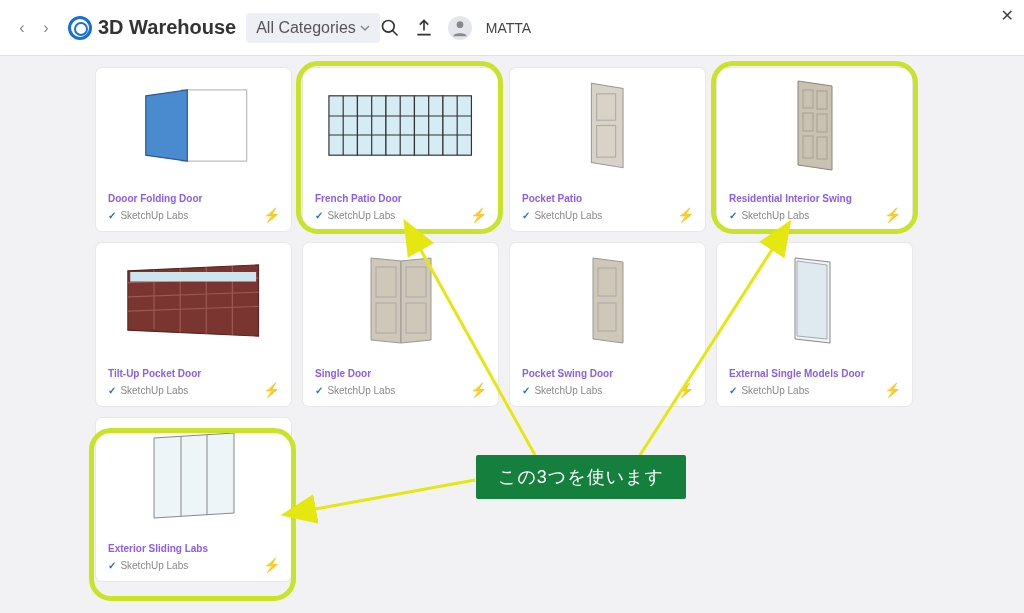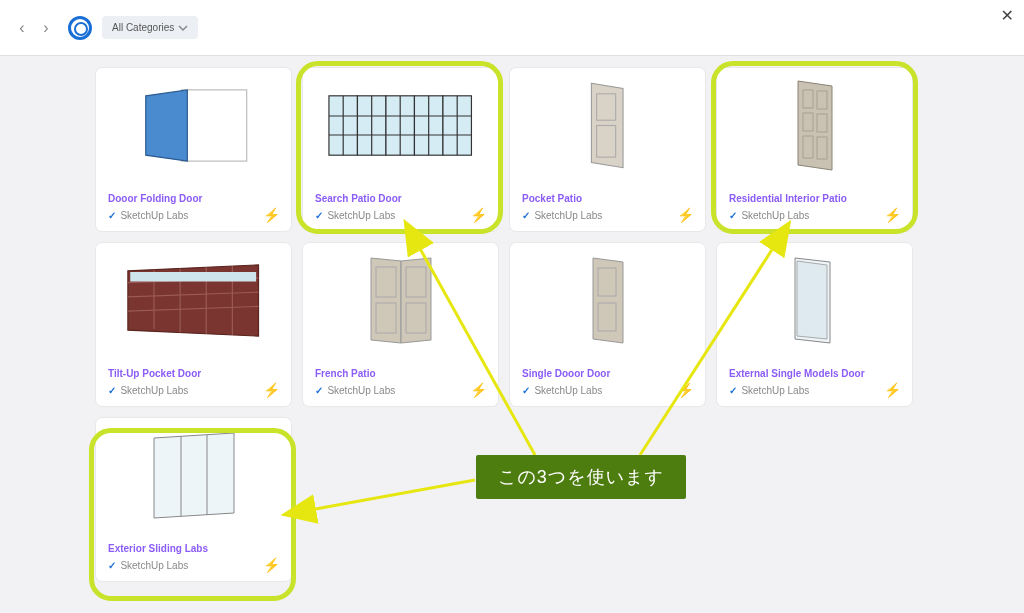--- a/index.html
+++ b/index.html
@@ -5,62 +5,79 @@
   *{margin:0;padding:0;box-sizing:border-box;font-family:"Segoe UI",Arial,sans-serif;}
   body{background:#f2f2f5;width:1024px;height:613px;overflow:hidden;position:relative;}
   
   .header{height:56px;background:#fff;border-bottom:1px solid #e0e0e0;display:flex;align-items:center;padding:0 12px;}
   .nav-arrows{display:flex;gap:4px;margin-right:12px;}
   .nav-arrow{width:20px;height:20px;display:flex;align-items:center;justify-content:center;color:#888;cursor:pointer;font-size:16px;}
   .logo-wrap{display:flex;align-items:center;gap:6px;}
   .logo-ring{width:24px;height:24px;border-radius:50%;border:3px solid #1a6fd6;position:relative;}
   .logo-ring::after{content:"";position:absolute;width:10px;height:10px;border-radius:50%;border:2px solid #1a6fd6;top:3px;left:3px;}
   .logo-text{font-size:20px;font-weight:700;color:#333;}
-  .catsel{margin-left:10px;background:#eceff3;border-radius:4px;padding:6px 10px;font-size:10px;color:#555;display:flex;align-items:center;gap:4px;cursor:pointer;}
+  .catsel{margin-left:10px;background:#eceff3;border-radius:4px;padding:6px 10px;font-size:16px;color:#555;display:flex;align-items:center;gap:4px;cursor:pointer;}
   .catsel svg{width:10px;height:10px;}
   .search{flex:1;margin-left:8px;font-size:13px;color:#bbb;}
   .hicons{display:flex;align-items:center;gap:14px;color:#555;}
   .hicons svg{width:20px;height:20px;cursor:pointer;}
   .avatar{width:24px;height:24px;border-radius:50%;background:#e3e6ea;display:flex;align-items:center;justify-content:center;}
   .uname{font-size:14px;color:#444;}
   .close-x{position:absolute;top:6px;right:10px;font-size:16px;color:#444;cursor:pointer;}
   
   .content{padding:12px 0 0 96px;}
   .grid{display:grid;grid-template-columns:repeat(4,195px);gap:12px;}
   .card{background:#fff;border-radius:6px;width:195px;cursor:pointer;box-shadow:0 0 0 1px rgba(0,0,0,0.04);}
   .thumb{height:115px;display:flex;align-items:center;justify-content:center;}
   .thumb svg{max-width:90%;max-height:95px;}
   .ctxt{padding:10px 12px 10px 12px;position:relative;}
   .title{font-size:10px;font-weight:600;color:#8b5cf6;margin-bottom:6px;white-space:nowrap;overflow:hidden;text-overflow:ellipsis;}
   .srcline{display:flex;align-items:center;gap:4px;font-size:10px;color:#888;}
   .srcline .chk{color:#1a6fd6;font-weight:bold;}
   .bolt{position:absolute;right:10px;bottom:8px;color:#1a6fd6;font-size:14px;}
   .hlt{position:absolute;border:5px solid #c9e22a;border-radius:22px;pointer-events:none;}
   
-  .memo{position:absolute;left:476px;top:455px;background:#4d7c0f;color:#fff;padding:10px 22px;font-size:18px;border-radius:2px;letter-spacing:1px;}
+  .memo{position:absolute;left:476px;top:455px;background:#15803d;color:#fff;padding:10px 22px;font-size:18px;border-radius:2px;letter-spacing:1px;}
   
   svg.overlay{position:absolute;top:0;left:0;width:1024px;height:613px;pointer-events:none;}
 </style>
 </head>
 <body>
 
 <div class="close-x">✕</div>
 <div class="header">
   <div class="nav-arrows">
     <div class="nav-arrow">‹</div>
     <div class="nav-arrow">›</div>
   </div>
   <div class="logo-wrap">
     <span class="logo-ring"></span>
+    <span class="logo-text">3D Warehouse</span>
   </div>
   <div class="catsel">
     <span>All Categories</span>
     <svg viewBox="0 0 10 10">
         <path d="M1 3l4 4 4-4" fill="none" stroke="#888" stroke-width="1.5"></path>
       </svg>
+  </div>
+  <div class="hicons">
+    <svg viewBox="0 0 24 24">
+        <circle cx="10" cy="10" r="7" fill="none" stroke="#333" stroke-width="2"></circle>
+        <line x1="15" y1="15" x2="21" y2="21" stroke="#333" stroke-width="2"></line>
+      </svg>
+    <svg viewBox="0 0 24 24">
+        <path d="M12 3v12M7 8l5-5 5 5M4 20h16" fill="none" stroke="#333" stroke-width="2"></path>
+      </svg>
+    <span class="avatar">
+      <svg width="14" height="14" viewBox="0 0 24 24">
+          <circle cx="12" cy="8" r="4" fill="#888"></circle>
+          <path d="M4 22c0-5 16-5 16 0" fill="#888"></path>
+        </svg>
+    </span>
+    <span class="uname">MATTA</span>
   </div>
 </div>
 
 <div class="content">
   <div class="grid">
 
     <div class="card">
       <div class="thumb">
         <svg viewBox="0 0 120 80">
           <rect x="50" y="10" width="55" height="60" fill="none" stroke="#bbb"></rect>
@@ -90,21 +107,21 @@
               <line x1="5" y1="48" x2="125" y2="48"></line>
           <line x1="17" y1="15" x2="17" y2="65"></line>
               <line x1="41" y1="15" x2="41" y2="65"></line>
               <line x1="65" y1="15" x2="65" y2="65"></line>
               <line x1="89" y1="15" x2="89" y2="65"></line>
               <line x1="113" y1="15" x2="113" y2="65"></line>
           </g>
         </svg>
       </div>
       <div class="ctxt">
-        <div class="title">Search Patio Door</div>
+        <div class="title">French Patio Door</div>
         <div class="srcline">
             <span class="chk">✓</span>
             <span>SketchUp Labs</span>
           </div>
         <span class="bolt">⚡</span>
       </div>
     </div>
 
     <div class="card">
       <div class="thumb">
@@ -132,21 +149,21 @@
             <rect x="23" y="12" width="10" height="18"></rect>
               <rect x="37" y="13" width="10" height="18"></rect>
             <rect x="23" y="35" width="10" height="18"></rect>
               <rect x="37" y="36" width="10" height="18"></rect>
             <rect x="23" y="58" width="10" height="22"></rect>
               <rect x="37" y="59" width="10" height="22"></rect>
           </g>
         </svg>
       </div>
       <div class="ctxt">
-        <div class="title">Residential Interior Patio</div>
+        <div class="title">Residential Interior Swing</div>
         <div class="srcline">
             <span class="chk">✓</span>
             <span>SketchUp Labs</span>
           </div>
         <span class="bolt">⚡</span>
       </div>
     </div>
 
     <div class="card">
       <div class="thumb">
@@ -181,39 +198,39 @@
           <polygon points="45,8 75,5 75,87 45,90" fill="#cfc7b8" stroke="#999"></polygon>
           <g fill="none" stroke="#aaa">
             <rect x="20" y="14" width="20" height="30"></rect>
               <rect x="50" y="14" width="20" height="30"></rect>
             <rect x="20" y="50" width="20" height="30"></rect>
               <rect x="50" y="50" width="20" height="30"></rect>
           </g>
         </svg>
       </div>
       <div class="ctxt">
-        <div class="title">French Patio</div>
+        <div class="title">Single Door</div>
         <div class="srcline">
             <span class="chk">✓</span>
             <span>SketchUp Labs</span>
           </div>
         <span class="bolt">⚡</span>
       </div>
     </div>
 
     <div class="card">
       <div class="thumb">
         <svg viewBox="0 0 70 95">
           <polygon points="20,5 50,9 50,90 20,86" fill="#cfc7b8" stroke="#999"></polygon>
           <rect x="25" y="15" width="18" height="28" fill="none" stroke="#aaa"></rect>
           <rect x="25" y="50" width="18" height="28" fill="none" stroke="#aaa"></rect>
         </svg>
       </div>
       <div class="ctxt">
-        <div class="title">Single Dooor Door</div>
+        <div class="title">Pocket Swing Door</div>
         <div class="srcline">
             <span class="chk">✓</span>
             <span>SketchUp Labs</span>
           </div>
         <span class="bolt">⚡</span>
       </div>
     </div>
 
     <div class="card">
       <div class="thumb">

